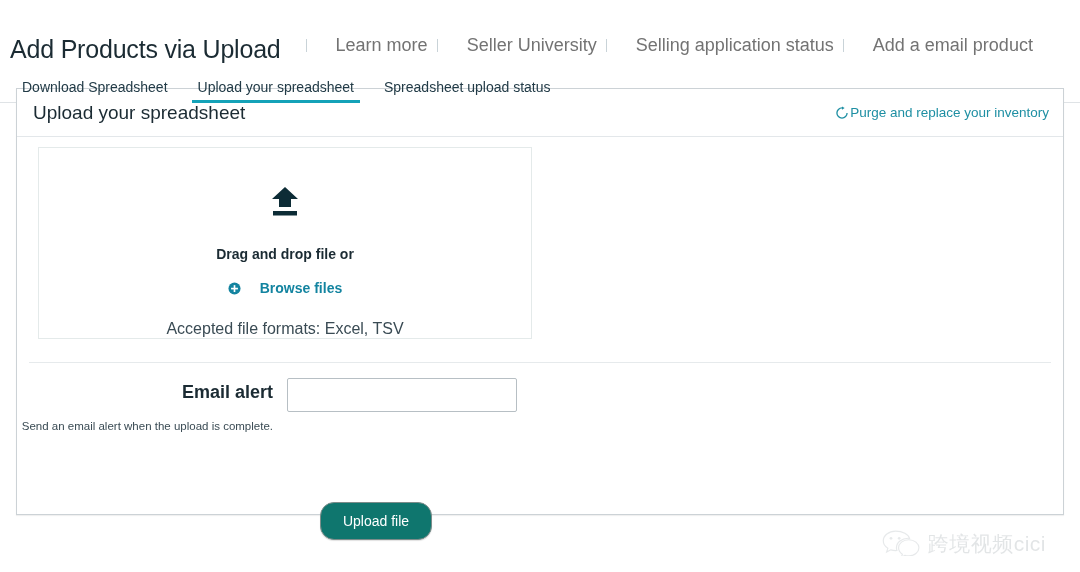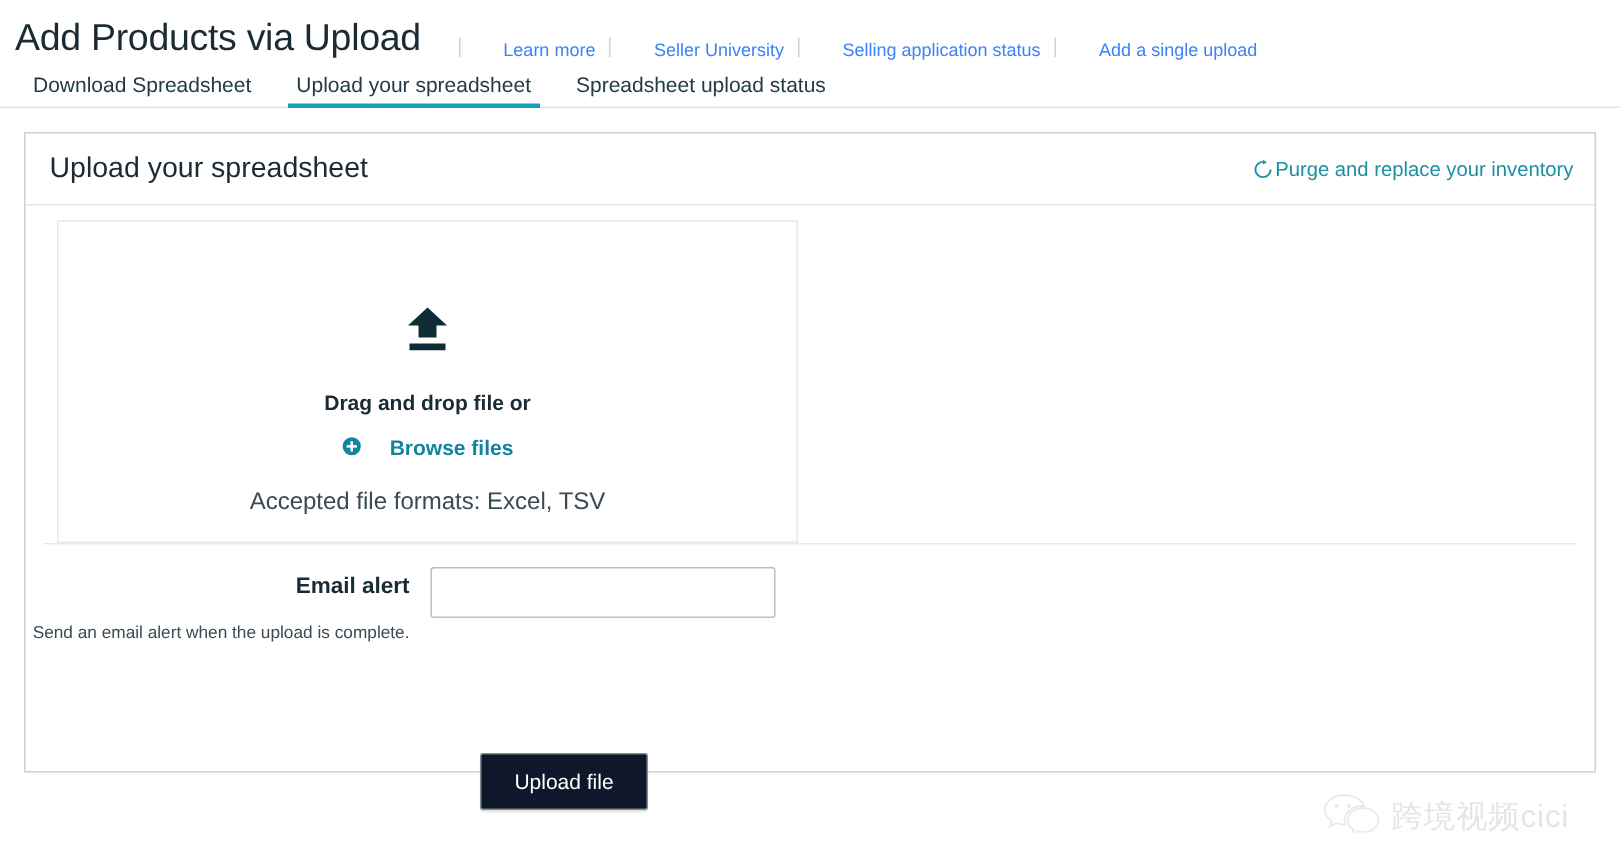--- a/index.html
+++ b/index.html
@@ -8,23 +8,24 @@
     width: 1080px; height: 572px;
     background: #ffffff;
     font-family: "Liberation Sans", sans-serif;
     color: #111d23;
     overflow: hidden;
   }
 
   
   .page-header {
     display: flex;
-    align-items: flex-end;
+    align-items: flex-start;
     padding: 4px 0 0 10px;
     height: 40px;
+    margin-top: 31px;
   }
   .page-title {
     font-size: 25px;
     font-weight: 400;
     color: #1b2b33;
     letter-spacing: -0.2px;
     white-space: nowrap;
   }
   .header-links {
     display: flex;
@@ -34,22 +35,22 @@
   .header-links .sep {
     width: 1px;
     height: 13px;
     background: #c9d3d8;
     margin: 0 9px;
     display: inline-block;
     position: relative;
     top: 1px;
   }
   .header-link {
-    color: #3b82f6;
-    font-size: 12px;
+    color: #737373;
+    font-size: 18px;
     text-decoration: none;
     white-space: nowrap;
     cursor: pointer;
     padding-left: 20px;
   }
 
   
   .tabbar {
     position: relative;
     height: 32px;
@@ -117,27 +118,27 @@
   }
   .refresh-icon { display: block; }
 
   
   .card-body {
     position: relative;
     padding: 10px 12px 0 12px;
   }
   .dropzone {
     width: 494px;
-    height: 215px;
+    height: 192px;
     margin-left: 9px;
     border: 1px solid #e4eaea;
     display: flex;
     flex-direction: column;
     align-items: center;
-    justify-content: center;
+    justify-content: space-between;
     padding-top: 38px;
     cursor: pointer;
   }
   .upload-icon { display: block; }
   .drop-title {
     margin-top: 24px;
     font-size: 14px;
     font-weight: bold;
     color: #1b2b33;
   }
@@ -175,21 +176,21 @@
     display: flex;
     align-items: flex-start;
   }
   .email-label-block {
     width: 270px;
     text-align: right;
     padding-right: 14px;
     padding-top: 4px;
   }
   .email-label {
-    font-size: 15px;
+    font-size: 18px;
     font-weight: bold;
     color: #1b2b33;
     display: block;
   }
   .email-help {
     display: block;
     margin-top: 15px;
     font-size: 11.5px;
     color: #3a4b54;
     line-height: 1.55;
@@ -230,23 +231,23 @@
     max-width: 210px;
   }
 
   
   .upload-btn {
     position: absolute;
     left: 303px;
     top: 365px;
     width: 112px;
     height: 38px;
-    background: #0f172a;
+    background: #0f766e;
     border: 1px solid #7c8c8a;
-    border-radius: 2px;
+    border-radius: 14px;
     color: #ffffff;
     font-size: 14px;
     font-family: "Liberation Sans", sans-serif;
     cursor: pointer;
     box-shadow: 0 1px 1px rgba(0,0,0,0.12);
   }
 
   
   .watermark {
     position: absolute;
@@ -272,21 +273,21 @@
 <div class="page-header">
   <div class="page-title">Add Products via Upload</div>
   <div class="header-links">
     <span class="sep"></span>
     <a class="header-link">Learn more</a>
     <span class="sep"></span>
     <a class="header-link">Seller University</a>
     <span class="sep"></span>
     <a class="header-link">Selling application status</a>
     <span class="sep"></span>
-    <a class="header-link">Add a single upload</a>
+    <a class="header-link">Add a email product</a>
   </div>
 </div>
 
 <div class="tabbar">
   <div class="tab">Download Spreadsheet</div>
   <div class="tab active">Upload your spreadsheet</div>
   <div class="tab">Spreadsheet upload status</div>
 </div>
 
 <div class="card">

